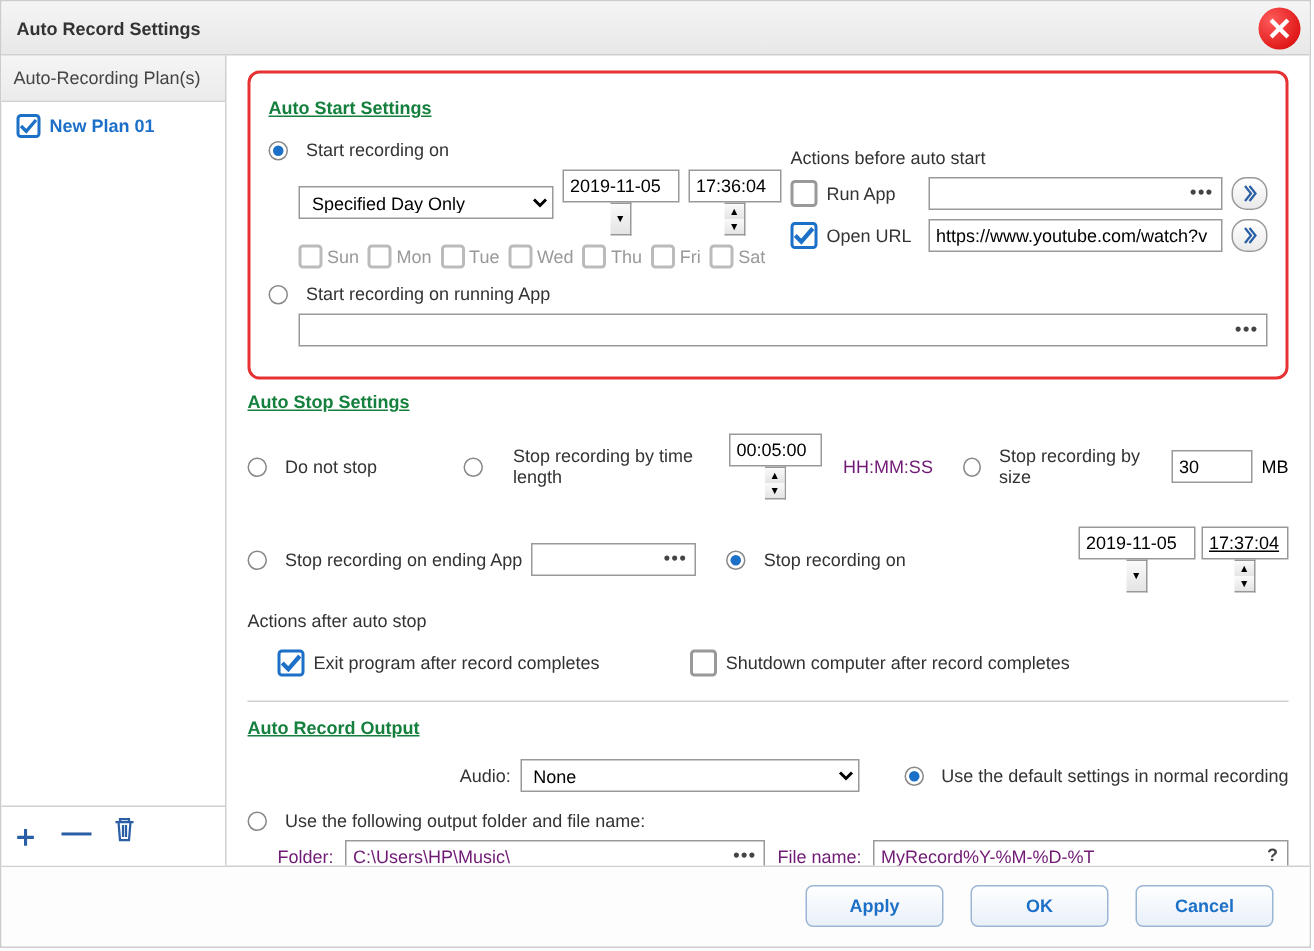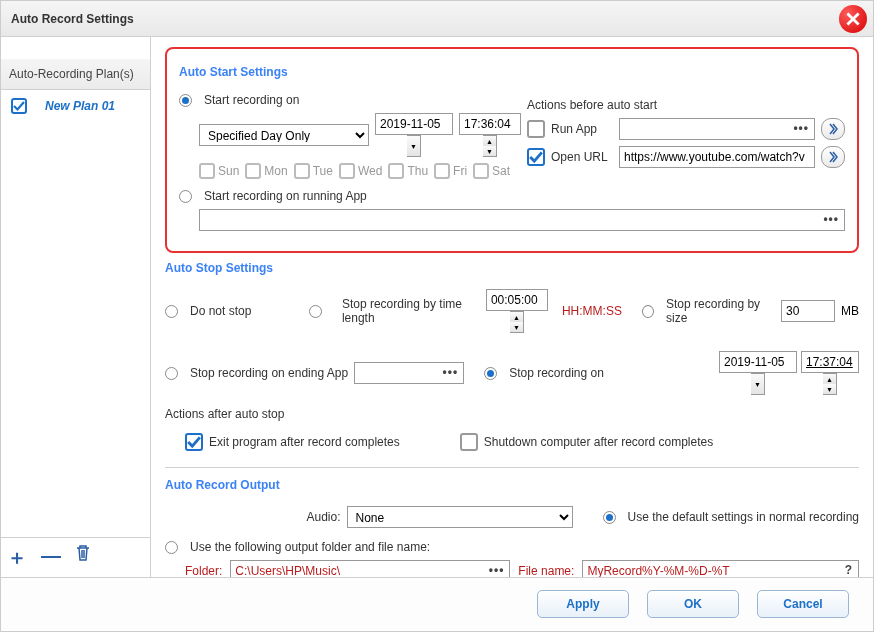--- a/index.html
+++ b/index.html
@@ -7,37 +7,37 @@
 
 .window { width: 874px; height: 632px; border: 1px solid #ccc; position: relative; background: #fff; }
 
 .titlebar { height: 36px; background: linear-gradient(to bottom, #f5f5f5, #e8e8e8); border-bottom: 1px solid #d0d0d0; display: flex; align-items: center; padding: 0 10px; font-weight: bold; font-size: 14px; color: #333; position: relative; }
 .close-btn { position: absolute; right: 6px; top: 4px; width: 28px; height: 28px; border-radius: 50%; background: radial-gradient(circle at 30% 30%, #ff5a5a, #d40000); display: flex; align-items: center; justify-content: center; cursor: pointer; }
 .close-btn svg { width: 14px; height: 14px; }
 
 .content { display: flex; height: 540px; }
 
 .sidebar { width: 150px; border-right: 1px solid #d0d0d0; display: flex; flex-direction: column; background: #fff; }
-.sidebar-header { padding: 8px; background: linear-gradient(to bottom, #f5f5f5, #ebebeb); border-bottom: 1px solid #d0d0d0; color: #444; margin-top: 22px; }
-.sidebar-item { padding: 8px 10px; display: flex; align-items: center; gap: 18px; cursor: pointer; color: #1d70c7; font-weight: bold; font-style: italic; }
+.sidebar-header { padding: 8px; background: linear-gradient(to bottom, #f5f5f5, #ebebeb); border-bottom: 1px solid #d0d0d0; color: #444; }
+.sidebar-item { padding: 8px 10px; display: flex; align-items: center; gap: 6px; cursor: pointer; color: #1d70c7; font-weight: bold; }
 .sidebar-item .cb { width: 16px; height: 16px; border: 2px solid #1d70c7; border-radius: 3px; display: flex; align-items: center; justify-content: center; }
 .sidebar-item .cb svg { width: 12px; height: 12px; }
 .sidebar-spacer { flex: 1; }
 .sidebar-tools { border-top: 1px solid #d0d0d0; padding: 6px; display: flex; gap: 14px; color: #2a5fa5; }
 .sidebar-tools span { font-size: 20px; font-weight: bold; cursor: pointer; }
 
 .main { flex: 1; padding: 10px 14px; overflow: hidden; }
 
 .enable-row { display: flex; align-items: center; gap: 8px; margin-bottom: 10px; font-weight: bold; color: #1d70c7; }
 
 .cb-box { width: 18px; height: 18px; border: 2px solid #1d70c7; border-radius: 3px; display: flex; align-items: center; justify-content: center; cursor: pointer; }
 .cb-box.checked svg { width: 14px; height: 14px; }
 .cb-box.gray { border-color: #999; }
 
-.section-title { font-weight: bold; color: #3b82f6; margin: 6px 0 8px; }
+.section-title { font-weight: bold; color: #15803d; margin: 6px 0 8px; text-decoration: underline; }
 .hr { border-top: 1px solid #d0d0d0; margin: 10px 0; }
 .redbox { border: 2px solid #e63232; border-radius: 8px; padding: 10px 12px 14px; margin-bottom: 8px; }
 
 .row { display: flex; align-items: center; gap: 6px; margin: 6px 0; }
 
 .radio { width: 13px; height: 13px; border: 1px solid #888; border-radius: 50%; display: inline-flex; align-items: center; justify-content: center; margin-right: 6px; cursor: pointer; }
 .radio.sel::after { content: ""; width: 7px; height: 7px; border-radius: 50%; background: #1d70c7; }
 
 select, input[type=text], .txt { border: 1px solid #999; padding: 3px 4px; font-size: 12px; background: #fff; height: 22px; }
 .spinner { display: flex; align-items: center; flex-direction: column; }
@@ -48,21 +48,21 @@
 .days .d { display: flex; align-items: center; gap: 3px; color: #999; }
 .days .cb2 { width: 16px; height: 16px; border: 2px solid #bbb; border-radius: 3px; }
 
 .pillbtn { width: 24px; height: 22px; border: 1px solid #999; border-radius: 10px; display: flex; align-items: center; justify-content: center; background: linear-gradient(to bottom,#fff,#eaeaea); cursor: pointer; }
 .dots-inside { position: absolute; right: 6px; top: 3px; font-weight: bold; letter-spacing: 1px; color: #444; cursor: pointer; }
 
 .footer { height: 52px; border-top: 1px solid #d0d0d0; display: flex; align-items: center; justify-content: flex-end; gap: 18px; padding: 0 24px; background: #fdfdfd; }
 .btn { width: 92px; height: 28px; border: 1px solid #9ab6d4; border-radius: 5px; background: linear-gradient(to bottom,#ffffff,#e8f0f9); color: #1d70c7; font-weight: bold; cursor: pointer; display: flex; align-items: center; justify-content: center; }
 
 label { color: #333; }
-.muted { color: #b91c1c; }
+.muted { color: #701a75; }
 .relbox { position: relative; }
 </style>
 </head>
 <body>
 
 <div class="window">
 
   <div class="titlebar">
     <span>Auto Record Settings</span>
     <div class="close-btn">

